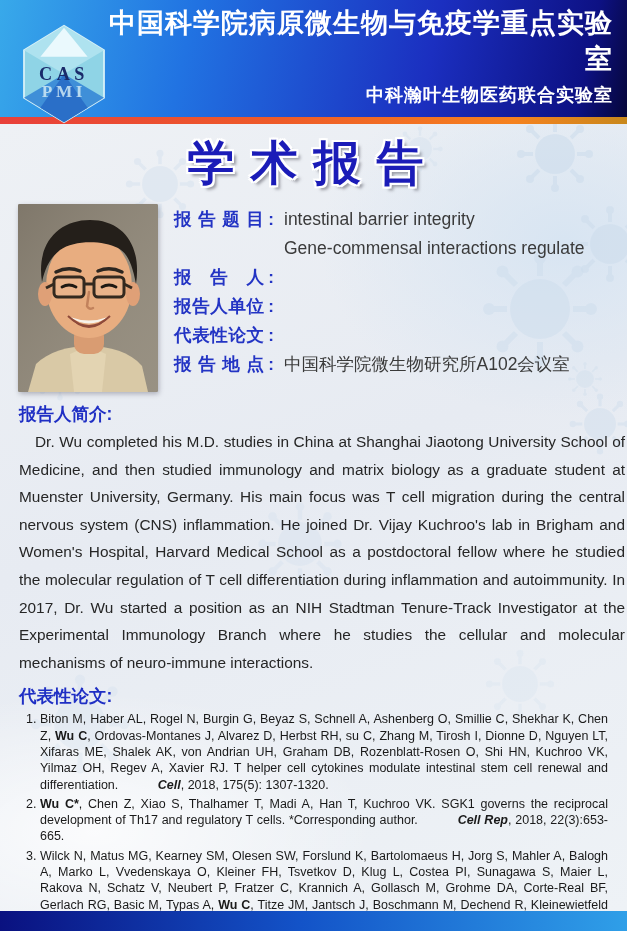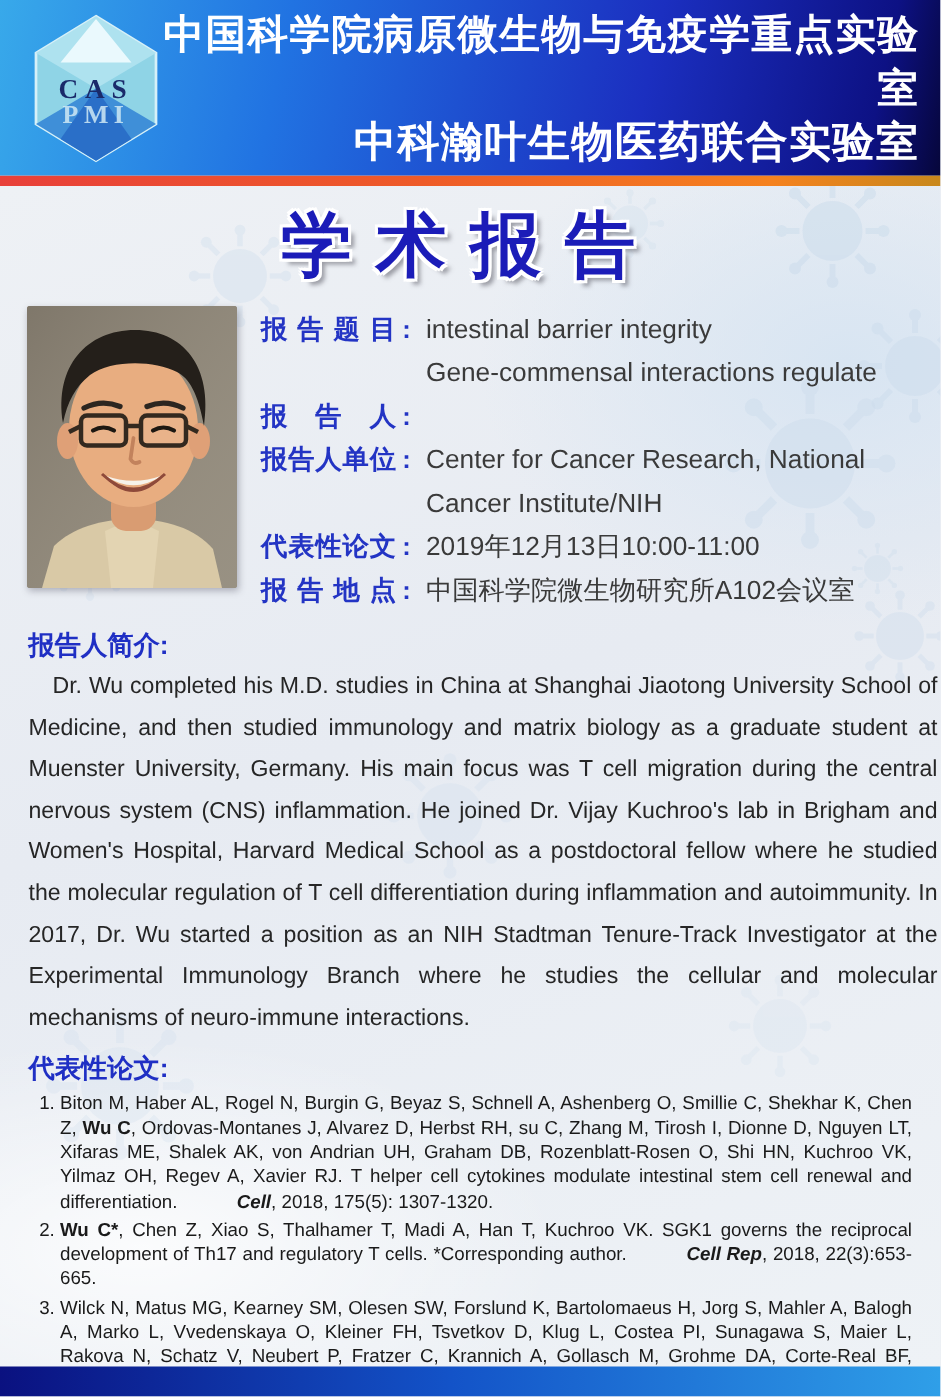--- a/index.html
+++ b/index.html
@@ -9,28 +9,28 @@
     width:627px; height:931px; overflow:hidden; background:#eceff4;
   }
   .page { position:relative; width:627px; height:931px; overflow:hidden; }
 
   
   .header {
     position:relative; height:117px;
     background:linear-gradient(102deg,#38a9ea 0%,#2173e2 30%,#1b2fc0 68%,#0d1184 92%,#06063a 100%);
     display:flex; align-items:center;
   }
-  .logo { position:absolute; left:18px; top:9px; width:92px; height:100px; }
+  .logo { position:absolute; left:18px; top:24px; width:92px; height:100px; }
   .header-lines {
     position:absolute; right:14px; top:0; width:520px; height:117px;
     display:flex; flex-direction:column; justify-content:center; align-items:flex-end;
     color:#ffffff; font-weight:bold; text-align:right;
   }
   .header-line1 { font-size:27px; letter-spacing:1px; line-height:36px; }
-  .header-line2 { font-size:28px; letter-spacing:1px; line-height:36px; }
+  .header-line2 { font-size:18px; letter-spacing:1px; line-height:36px; }
 
   .divider { height:7px; background:linear-gradient(90deg,#e8403a 0%,#ee5b28 45%,#f5821f 82%,#c8881c 100%); }
 
   
   .main {
     position:relative; height:787px;
     background:
       radial-gradient(ellipse 400px 200px at 15% 90%, rgba(255,255,255,.8), rgba(255,255,255,0) 70%),
       radial-gradient(ellipse 350px 250px at 90% 15%, rgba(214,228,242,.9), rgba(214,228,242,0) 70%),
       linear-gradient(160deg,#eef1f5 0%,#e7ebf2 45%,#eef2f6 100%);
@@ -233,32 +233,25 @@
           </div>
 
           <div class="frow">
             <span class="flabel">报 告 人</span>
             <span class="fcolon">:</span>
           </div>
 
           <div class="frow">
             <span class="flabel">报告人单位</span>
             <span class="fcolon">:</span>
-            <span class="fvalue">
-              <span class="vline">Center for Cancer Research, National</span>
-              <span class="vline">Cancer Institute/NIH</span>
-            </span>
           </div>
 
           <div class="frow">
             <span class="flabel">代表性论文</span>
             <span class="fcolon">:</span>
-            <span class="fvalue">
-              <span class="vline">2019年12月13日10:00-11:00</span>
-            </span>
           </div>
 
           <div class="frow">
             <span class="flabel">报告地点</span>
             <span class="fcolon">:</span>
             <span class="fvalue">
               <span class="vline">中国科学院微生物研究所A102会议室</span>
             </span>
           </div>
 

